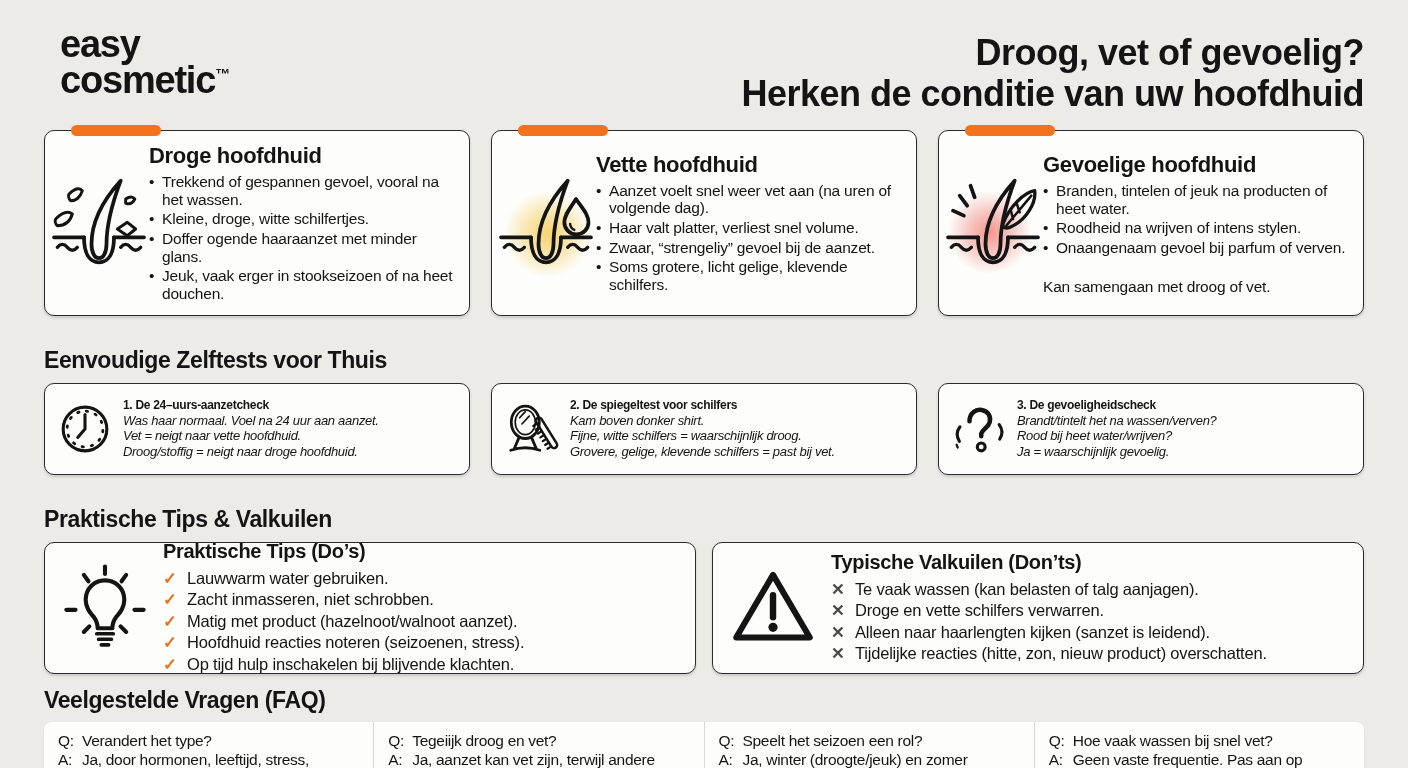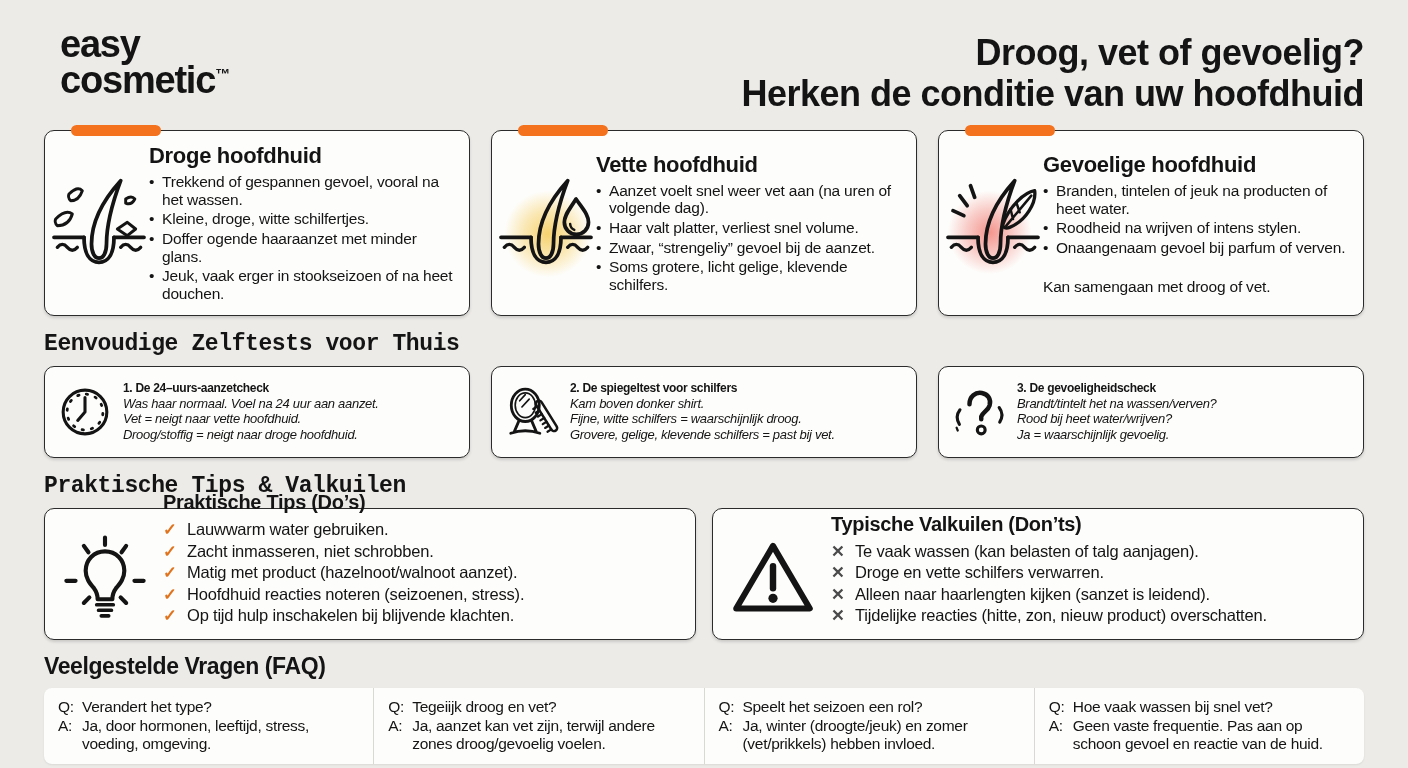--- a/index.html
+++ b/index.html
@@ -25,33 +25,33 @@
   .pill { position:absolute; top:-6px; left:26px; width:90px; height:11px; background:#F4711D; border-radius:6px; }
   .cond-icon { width:100px; flex:none; }
   .cond-icon svg { display:block; width:100px; height:112px; }
   .cond-body { flex:1; padding-right:4px; }
   .cond-title { font-size:22px; font-weight:700; margin-bottom:4px; letter-spacing:-0.3px; }
   .blist .bi { font-size:15.5px; line-height:1.14; margin-bottom:2px; display:flex; letter-spacing:-0.2px; }
   .blist .b { width:13px; flex:none; }
   .cond-note { font-size:15.5px; margin-top:21px; letter-spacing:-0.2px; }
 
   
-  .sec-h { font-size:23px; font-weight:700; margin:15px 0 9px; letter-spacing:-0.4px;font-family:Liberation Mono, monospace; }
+  .sec-h { font-size:23px; font-weight:700; margin:31px 0 9px; letter-spacing:-0.4px; }
 
   
   .row2 { display:flex; gap:21px; }
   .test-card { flex:1; display:flex; align-items:center; gap:10px; height:92px; padding:8px 8px 8px 12px; }
   .test-icon { width:56px; flex:none; }
   .test-icon svg { display:block; width:56px; height:62px; }
   .test-title { font-size:12px; font-weight:700; letter-spacing:-0.3px; margin-bottom:1px; }
   .test-line { font-size:13px; line-height:1.2; letter-spacing:-0.3px;font-style:italic; }
 
   
   .row3 { display:flex; gap:16px; }
-  .tips-card { flex:1; display:flex; gap:12px; height:132px; padding:12px 14px; align-items:flex-end; }
+  .tips-card { flex:1; display:flex; gap:12px; height:132px; padding:12px 14px; align-items:center; }
   .tips-icon { width:92px; flex:none; }
   .tips-icon svg { display:block; width:92px; height:96px; }
   .tips-title { font-size:20px; font-weight:700; margin-bottom:5px; letter-spacing:-0.3px; }
   .tlist .ti { font-size:16.5px; line-height:1.3; display:flex; letter-spacing:-0.2px; }
   .tlist .m { width:24px; flex:none; font-weight:700; }
   .m-check { color:#E0731D; }
   .m-cross { color:#4A4A4A; font-weight:400; }
 
   
   .faq-h { text-align:left; font-size:23px; font-weight:700; margin:13px 0 8px; letter-spacing:-0.4px; }

